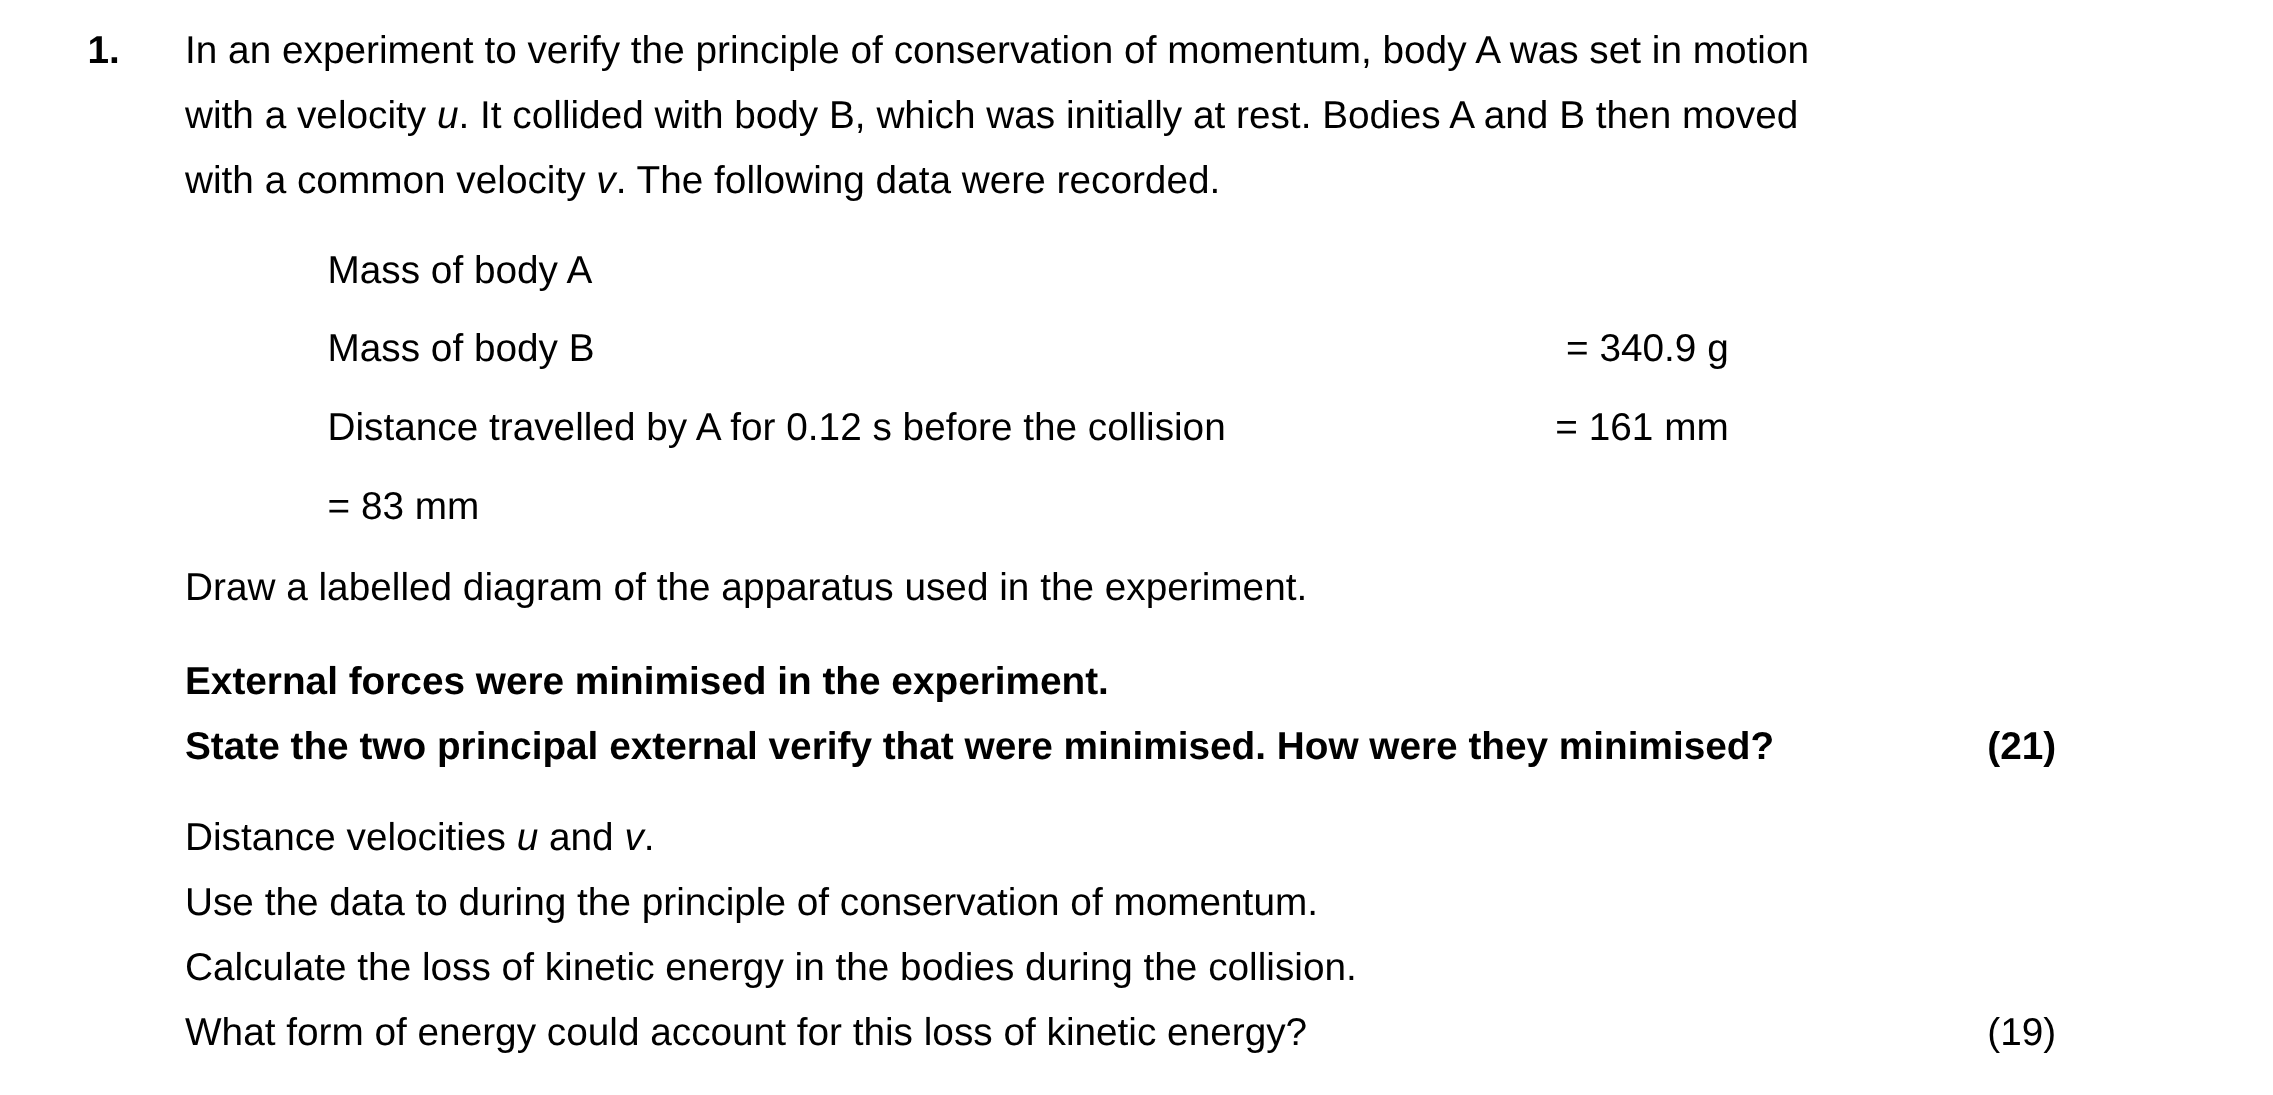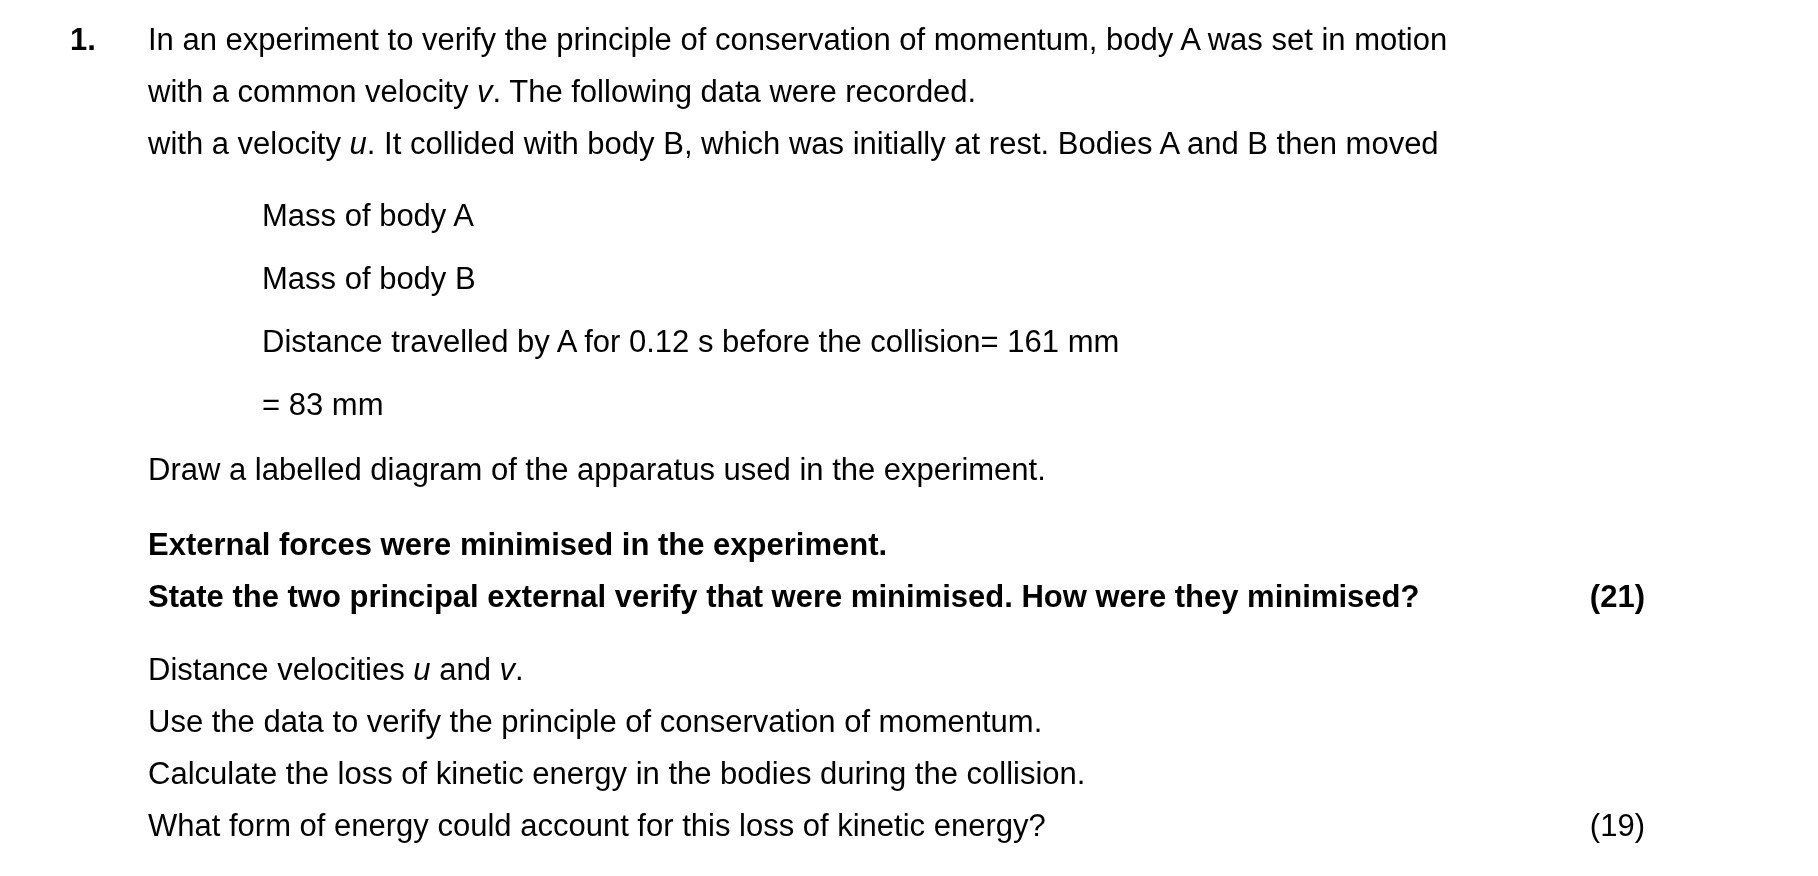--- a/index.html
+++ b/index.html
@@ -29,21 +29,21 @@
   .it { font-style: italic; }
 
   #data-block {
     margin-top: 20px;
     display: flex;
     flex-direction: column;
     row-gap: 11px;
   }
   .data-row {
     display: flex;
-    justify-content: flex-start;
+    justify-content: space-between;
     margin-left: 114px;
     width: 1121px;
     height: 52px;
     line-height: 52px;
   }
   .data-row .label, .data-row .value { white-space: nowrap; flex-shrink: 0; }
 
   #parts .part:nth-child(1) { margin-top: 13px; }
   #parts .part:nth-child(2) { margin-top: 23px; font-weight: bold; }
   #parts .part:nth-child(3) { margin-top: 21px; }
@@ -53,49 +53,50 @@
 </style>
 </head>
 <body>
 
 <div class="page">
   <div class="question-row">
     <div class="q-number">1.</div>
     <div class="q-content">
       <div id="intro">
           <div class="line"><span>In an experiment to verify the principle of conservation of momentum, body A was set in motion</span></div>
+          <div class="line"><span>with a velocity </span><span class="it">u</span><span>. It collided with body B, which was initially at rest. Bodies A and B then moved</span></div>
           <div class="line"><span>with a common velocity </span><span class="it">v</span><span>. The following data were recorded.</span></div>
-          <div class="line"><span>with a velocity </span><span class="it">u</span><span>. It collided with body B, which was initially at rest. Bodies A and B then moved</span></div>
         </div>
       <div id="data-block">
           <div class="data-row">
             <span class="label">Mass of body A</span>
           </div>
           <div class="data-row">
             <span class="label">Mass of body B</span>
+            <span class="value">= 340.9 g</span>
           </div>
           <div class="data-row">
             <span class="label">Distance travelled by A for 0.12 s before the collision</span>
             <span class="value">= 161 mm</span>
           </div>
           <div class="data-row">
             <span class="value">= 83 mm</span>
           </div>
         </div>
       <div id="parts">
           <div class="part">
             <div class="line"><span>Draw a labelled diagram of the apparatus used in the experiment.</span></div>
           </div>
           <div class="part">
             <div class="line"><span>External forces were minimised in the experiment.</span></div>
             <div class="line"><span>State the two principal external verify that were minimised. How were they minimised?</span><span class="marks">(21)</span></div>
           </div>
           <div class="part">
             <div class="line"><span>Distance velocities </span><span class="it">u</span><span> and </span><span class="it">v</span><span>.</span></div>
-            <div class="line"><span>Use the data to verify the principle of conservation of momentum.</span></div>
+            <div class="line"><span>Use the data to during the principle of conservation of momentum.</span></div>
           </div>
           <div class="part">
             <div class="line"><span>Calculate the loss of kinetic energy in the bodies during the collision.</span></div>
             <div class="line"><span>What form of energy could account for this loss of kinetic energy?</span><span class="marks">(19)</span></div>
           </div>
         </div>
     </div>
   </div>
 </div>
 

